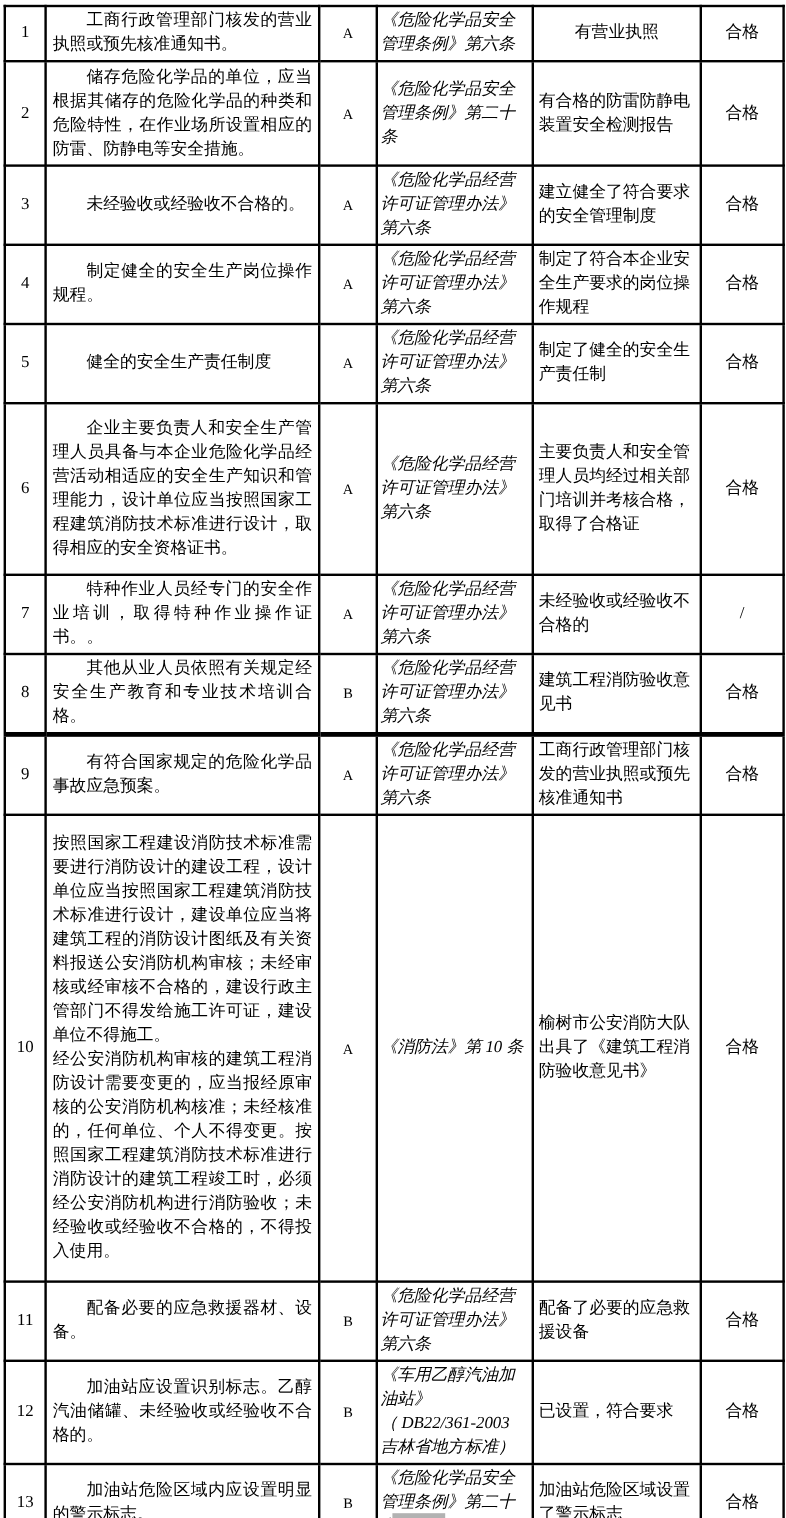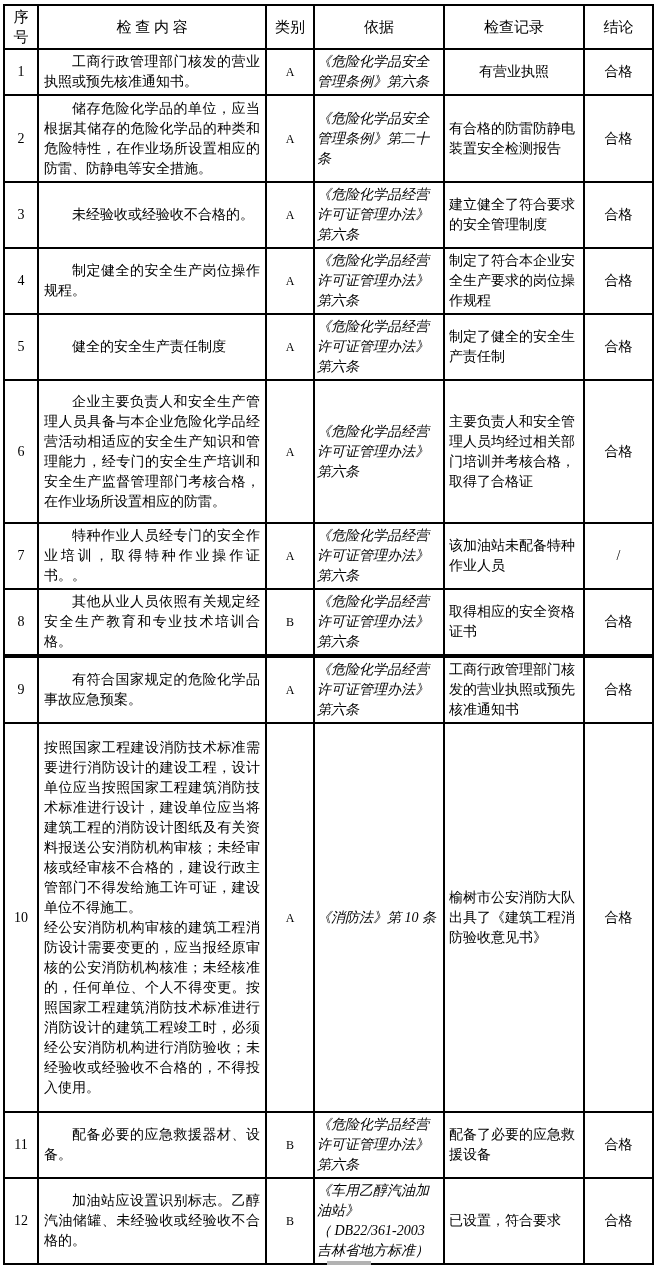--- a/index.html
+++ b/index.html
@@ -89,28 +89,20 @@
   <table class="inspection">
     <colgroup>
       <col style="width:34px">
       <col style="width:228px">
       <col style="width:48px">
       <col style="width:130px">
       <col style="width:140px">
       <col style="width:69px">
     </colgroup>
     <tbody>
-        <tr class="hrow">
-      <th>序号</th>
-      <th>检 查 内 容</th>
-      <th>类别</th>
-      <th>依据</th>
-      <th>检查记录</th>
-      <th>结论</th>
-    </tr>
 
     <tr class="r1">
       <td class="no">1</td>
       <td class="content">工商行政管理部门核发的营业执照或预先核准通知书。</td>
       <td class="cat">A</td>
       <td class="basis">《危险化学品安全管理条例》第六条</td>
       <td class="record center">有营业执照</td>
       <td class="concl">合格</td>
     </tr>
 
@@ -145,42 +137,42 @@
       <td class="no">5</td>
       <td class="content">健全的安全生产责任制度</td>
       <td class="cat">A</td>
       <td class="basis">《危险化学品经营许可证管理办法》第六条</td>
       <td class="record">制定了健全的安全生产责任制</td>
       <td class="concl">合格</td>
     </tr>
 
     <tr class="r6">
       <td class="no">6</td>
-      <td class="content">企业主要负责人和安全生产管理人员具备与本企业危险化学品经营活动相适应的安全生产知识和管理能力，经专门的安全生产培训和安全生产监督管理部门考核合格，在作业场所设置相应的防雷。</td>
+      <td class="content">企业主要负责人和安全生产管理人员具备与本企业危险化学品经营活动相适应的安全生产知识和管理能力，设计单位应当按照国家工程建筑消防技术标准进行设计，取得相应的安全资格证书。</td>
       <td class="cat">A</td>
       <td class="basis">《危险化学品经营许可证管理办法》第六条</td>
       <td class="record">主要负责人和安全管理人员均经过相关部门培训并考核合格，取得了合格证</td>
       <td class="concl">合格</td>
     </tr>
 
     <tr class="r7">
       <td class="no">7</td>
       <td class="content">特种作业人员经专门的安全作业培训，取得特种作业操作证书。。</td>
       <td class="cat">A</td>
       <td class="basis">《危险化学品经营许可证管理办法》第六条</td>
-      <td class="record">该加油站未配备特种作业人员</td>
+      <td class="record">未经验收或经验收不合格的</td>
       <td class="concl">/</td>
     </tr>
 
     <tr class="r8">
       <td class="no">8</td>
       <td class="content">其他从业人员依照有关规定经安全生产教育和专业技术培训合格。</td>
       <td class="cat">B</td>
       <td class="basis">《危险化学品经营许可证管理办法》第六条</td>
-      <td class="record">取得相应的安全资格证书</td>
+      <td class="record">建筑工程消防验收意见书</td>
       <td class="concl">合格</td>
     </tr>
 
     <tr class="r9 thick-top">
       <td class="no">9</td>
       <td class="content">有符合国家规定的危险化学品事故应急预案。</td>
       <td class="cat">A</td>
       <td class="basis">《危险化学品经营许可证管理办法》第六条</td>
       <td class="record">工商行政管理部门核发的营业执照或预先核准通知书</td>
       <td class="concl">合格</td>

